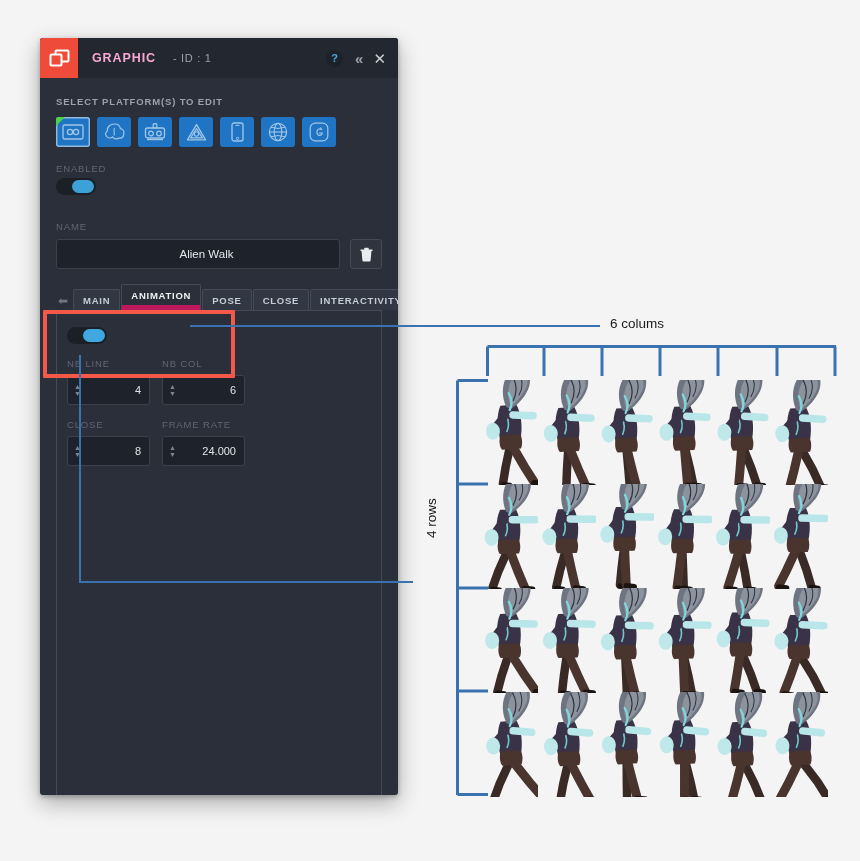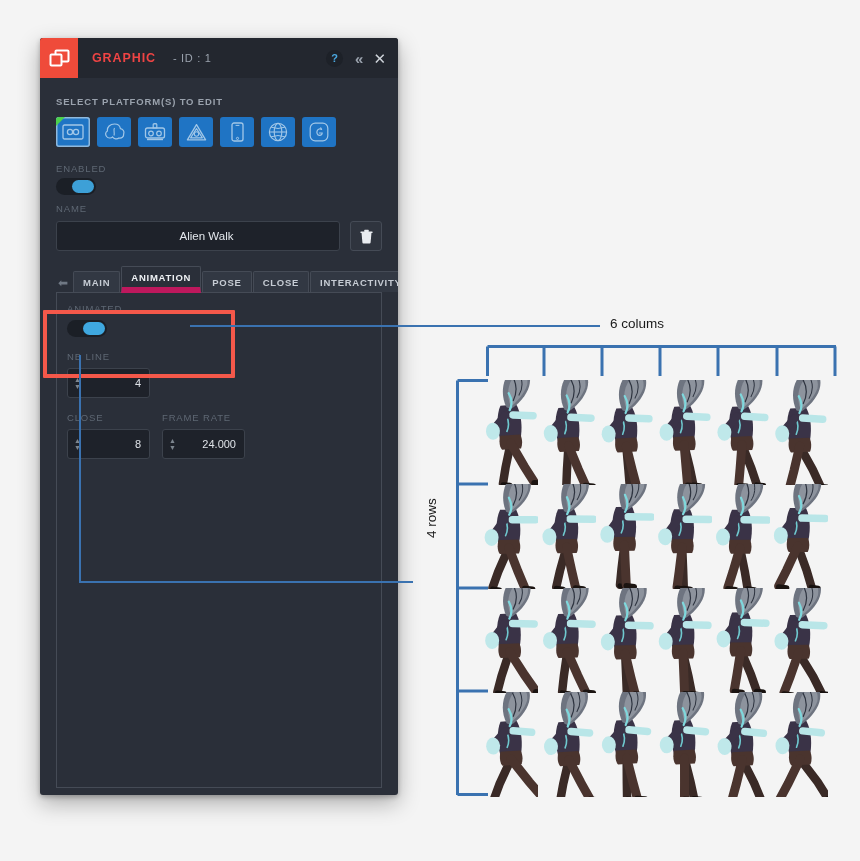--- a/index.html
+++ b/index.html
@@ -22,21 +22,21 @@
   #titlebar{
     height:40px;background:#23272f;display:flex;align-items:center;
     position:relative;
   }
   #logo{
     width:38px;height:40px;background:#ef4b3a;
     display:flex;align-items:center;justify-content:center;flex:0 0 auto;
   }
   #logo svg{display:block}
   .ttl{
-    color:#ef4444;font-size:12.5px;font-weight:bold;letter-spacing:.9px;
+    color:#f9a8d4;font-size:12.5px;font-weight:bold;letter-spacing:.9px;
     margin-left:14px;
   }
   .ttl-id{
     color:#9aa2ad;font-size:11px;letter-spacing:.7px;margin-left:17px;font-weight:normal;
   }
   #title-actions{position:absolute;right:12px;top:0;height:40px;display:flex;align-items:center;gap:12px}
   .help-btn{
     width:17px;height:17px;border-radius:50%;background:#1d2128;color:#4aa8e0;
     font-size:11px;font-weight:bold;display:flex;align-items:center;justify-content:center;
     line-height:1;
@@ -216,21 +216,21 @@
             <path d="M11.8 5.4 C11.5 6.2 12 6.9 12.8 6.8" fill="none" stroke="#b9d6ee" stroke-width="1.1"></path>
           </svg>
       </div>
     </div>
 
     <div class="dim-label" style="margin-top:16px">ENABLED</div>
     <div class="toggle dim">
         <span class="knob"></span>
       </div>
 
-    <div class="dim-label" style="margin-top:8px">NAME</div>
+    <div class="dim-label" style="margin-top:26px">NAME</div>
     <div id="name-row">
       <div id="name-input" placeholder="Name">Alien Walk</div>
       <div id="trash-btn">
         <svg width="13" height="15" viewBox="0 0 13 15">
             <path d="M1.5 3.4 h10 l-.9 10.2 a1 1 0 0 1 -1 .9 h-6.2 a1 1 0 0 1 -1 -.9 Z" fill="#e9ecf0"></path>
             <rect x="4.2" y=".8" width="4.6" height="2.1" rx=".6" fill="#e9ecf0"></rect>
             <rect x=".3" y="2.5" width="12.4" height="1.5" rx=".7" fill="#e9ecf0"></rect>
           </svg>
       </div>
     </div>
@@ -239,34 +239,43 @@
       <span class="tab-arrow">⬅</span>
       <div class="tab">MAIN</div>
       <div class="tab active">ANIMATION</div>
       <div class="tab">POSE</div>
       <div class="tab">CLOSE</div>
       <div class="tab">INTERACTIVITY</div>
 
     </div>
 
     <div id="tabpanel">
-      <div class="dim-label">ANIMATED</div>
       <div class="toggle" style="margin-top:6px">
           <span class="knob"></span>
         </div>
 
       <div class="field-grid">
         <div class="field">
           <span class="dim-label">NB LINE</span>
           <div class="numbox">
             <span class="spin">
                 <span>▲</span>
                 <span>▼</span>
               </span>
             <span class="numval">4</span>
+          </div>
+        </div>
+        <div class="field">
+          <span class="dim-label">NB COL</span>
+          <div class="numbox">
+            <span class="spin">
+                <span>▲</span>
+                <span>▼</span>
+              </span>
+            <span class="numval">6</span>
           </div>
         </div>
       </div>
 
       <div class="field-grid">
         <div class="field">
           <span class="dim-label">CLOSE</span>
           <div class="numbox">
             <span class="spin">
                 <span>▲</span>

